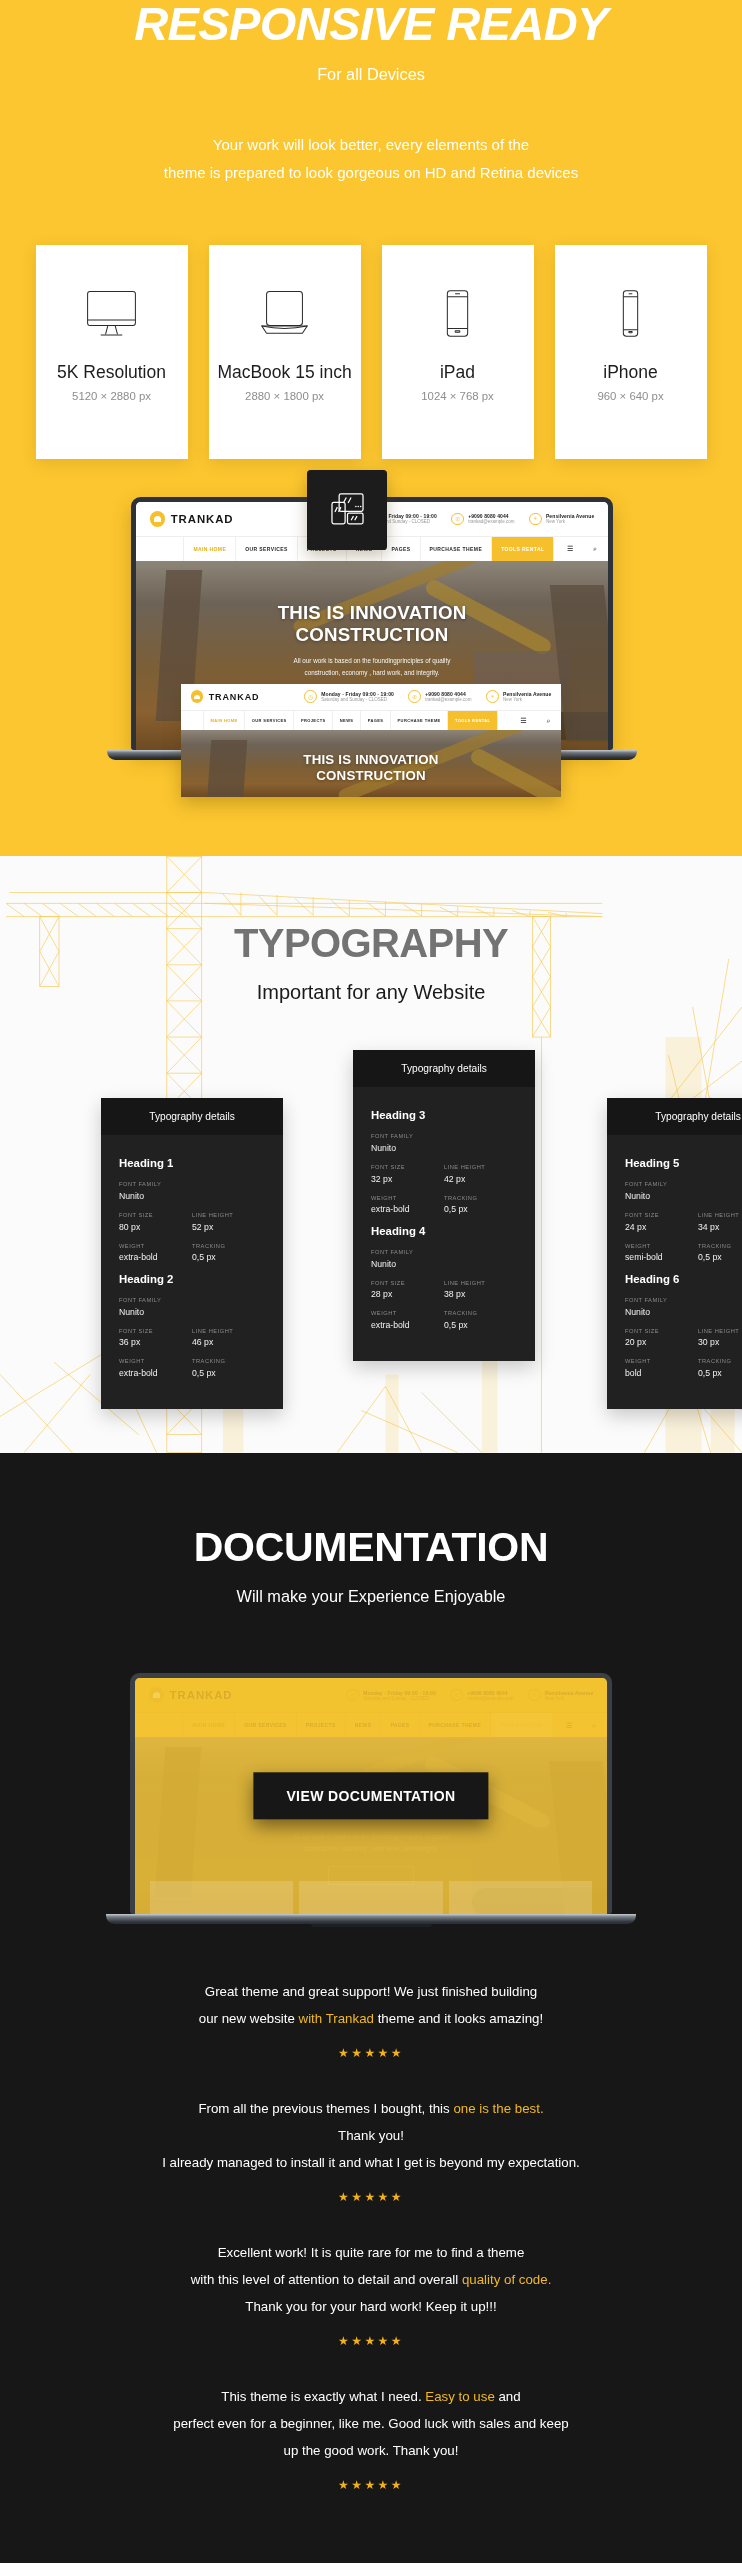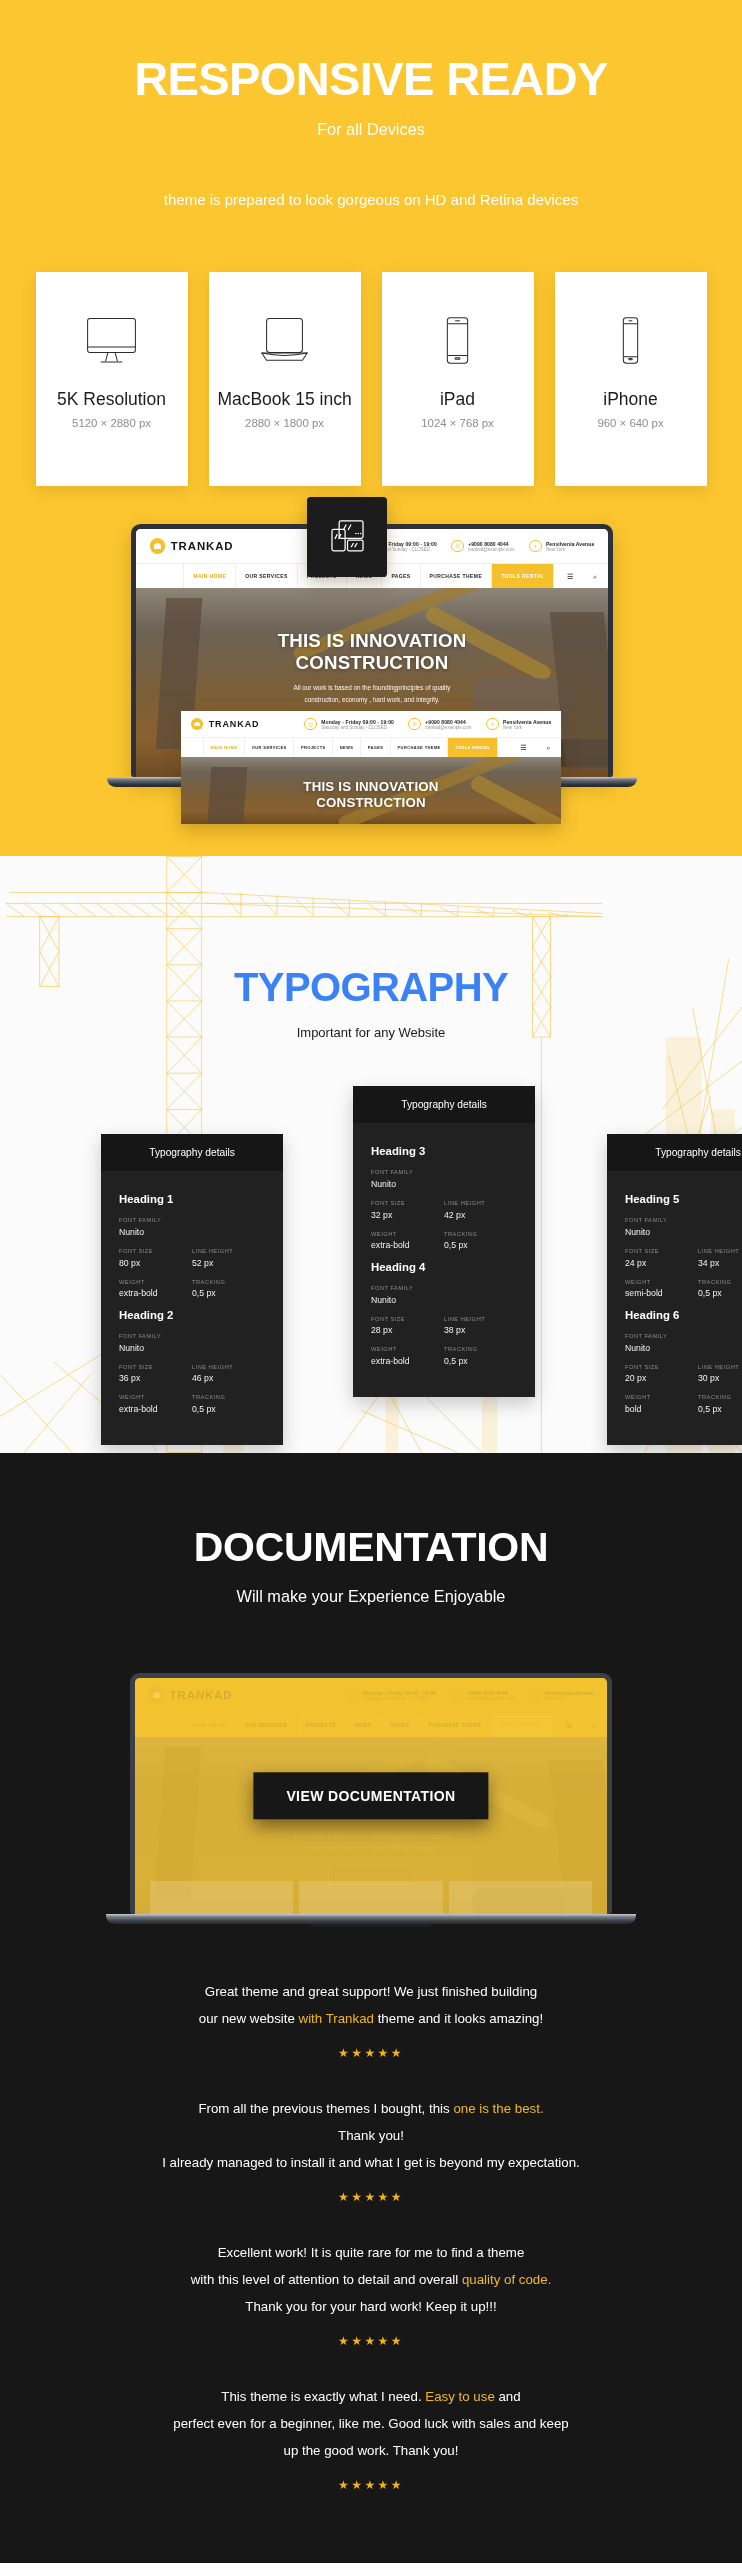--- a/index.html
+++ b/index.html
@@ -17,22 +17,22 @@
     height:856px;
     background:#fbc62f;
     overflow:hidden;
   }
   .sec-responsive .big-title{
     text-align:center;
     color:#ffffff;
     font-size:47px;
     font-weight:bold;
     letter-spacing:-0.6px;
-    padding-top:55px;
     line-height:1;
+    font-style:italic;
   }
   .sec-responsive .sub-title{
     text-align:center;
     color:#ffffff;
     font-size:16.3px;
     margin-top:18px;
     font-weight:400;
   }
   .sec-responsive .lead{
     text-align:center;
@@ -194,24 +194,24 @@
   .overlay-site .hero-txt h2{font-size:13.3px;}
   .overlay-site .hero-txt{justify-content:flex-start;padding-top:22px;}
 
   
   .sec-typo{
     position:relative;width:742px;height:597px;background:#fbfbfb;overflow:hidden;
   }
   .crane-svg{position:absolute;left:0;top:0;width:742px;height:597px;}
   .sec-typo .t-title{
     position:relative;z-index:3;text-align:center;font-size:40px;font-weight:bold;
-    color:#3b82f6;padding-top:65px;letter-spacing:-0.6px;margin-top:44px;
+    color:#737373;padding-top:65px;letter-spacing:-0.6px;
   }
   .sec-typo .t-sub{
-    position:relative;z-index:3;text-align:center;font-size:13px;color:#1a1a1a;margin-top:14.5px;
+    position:relative;z-index:3;text-align:center;font-size:20px;color:#1a1a1a;margin-top:14.5px;
   }
   .typo-cards{position:relative;z-index:3;height:362px;margin-top:11px;}
   .tcard{
     position:absolute;width:182px;background:#212121;
     box-shadow:0 7.2px 18px rgba(0,0,0,.2);
   }
   .tcard .tc-head{
     background:#161616;height:37px;display:flex;align-items:center;justify-content:center;
     color:#fff;font-size:10.2px;
   }
@@ -266,20 +266,21 @@
   .t-text .hl{color:#f2b924;}
   .stars{text-align:center;margin-top:13.3px;color:#f3b21c;font-size:12px;letter-spacing:2.4px;}
 </style>
 </head>
 <body>
 
 <section class="sec-responsive">
   <h1 class="big-title">RESPONSIVE READY</h1>
   <div class="sub-title">For all Devices</div>
   <div class="lead">
+    <div>Your work will look better, every elements of the</div>
     <div>theme is prepared to look gorgeous on HD and Retina devices</div>
   </div>
 
   <div class="device-cards">
 
     <div class="device-card">
       <div class="dev-icon">
         <svg width="55" height="49" viewBox="0 0 92 82" fill="none" stroke="#2b2b2b" stroke-width="1.7">
           <rect x="6" y="4" width="80" height="57" rx="4"></rect>
           <path d="M6 52 H86"></path>

